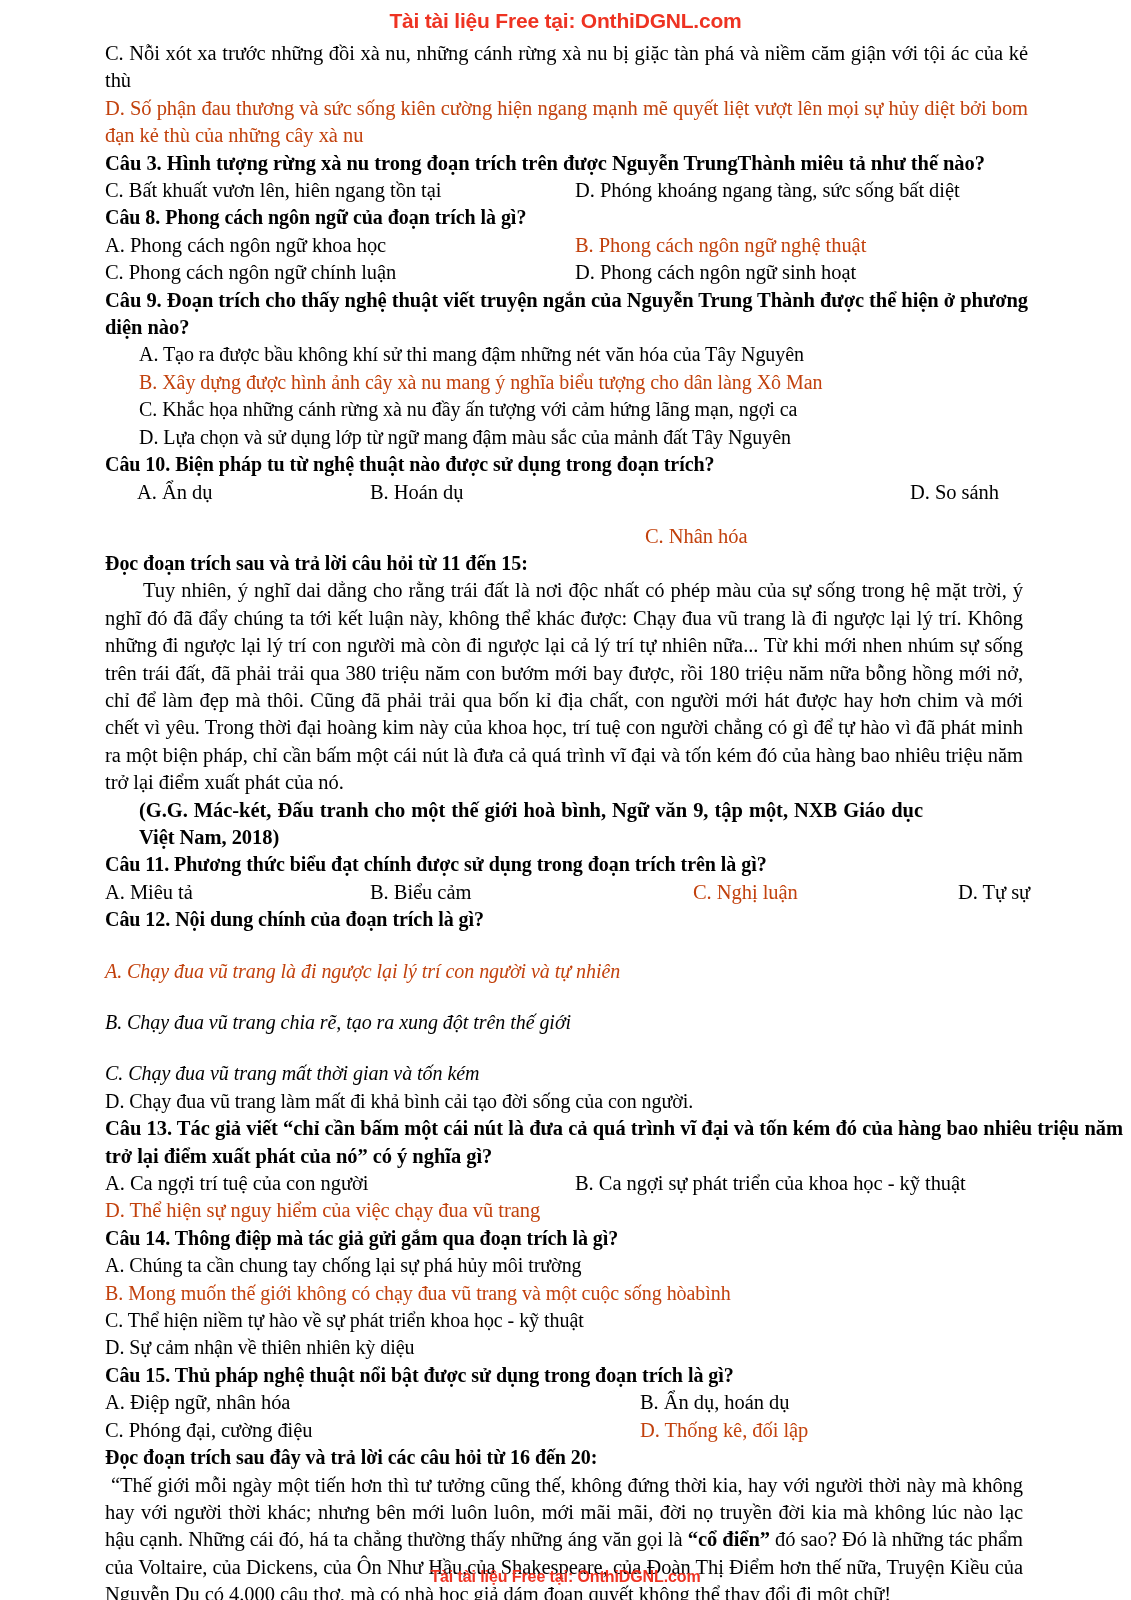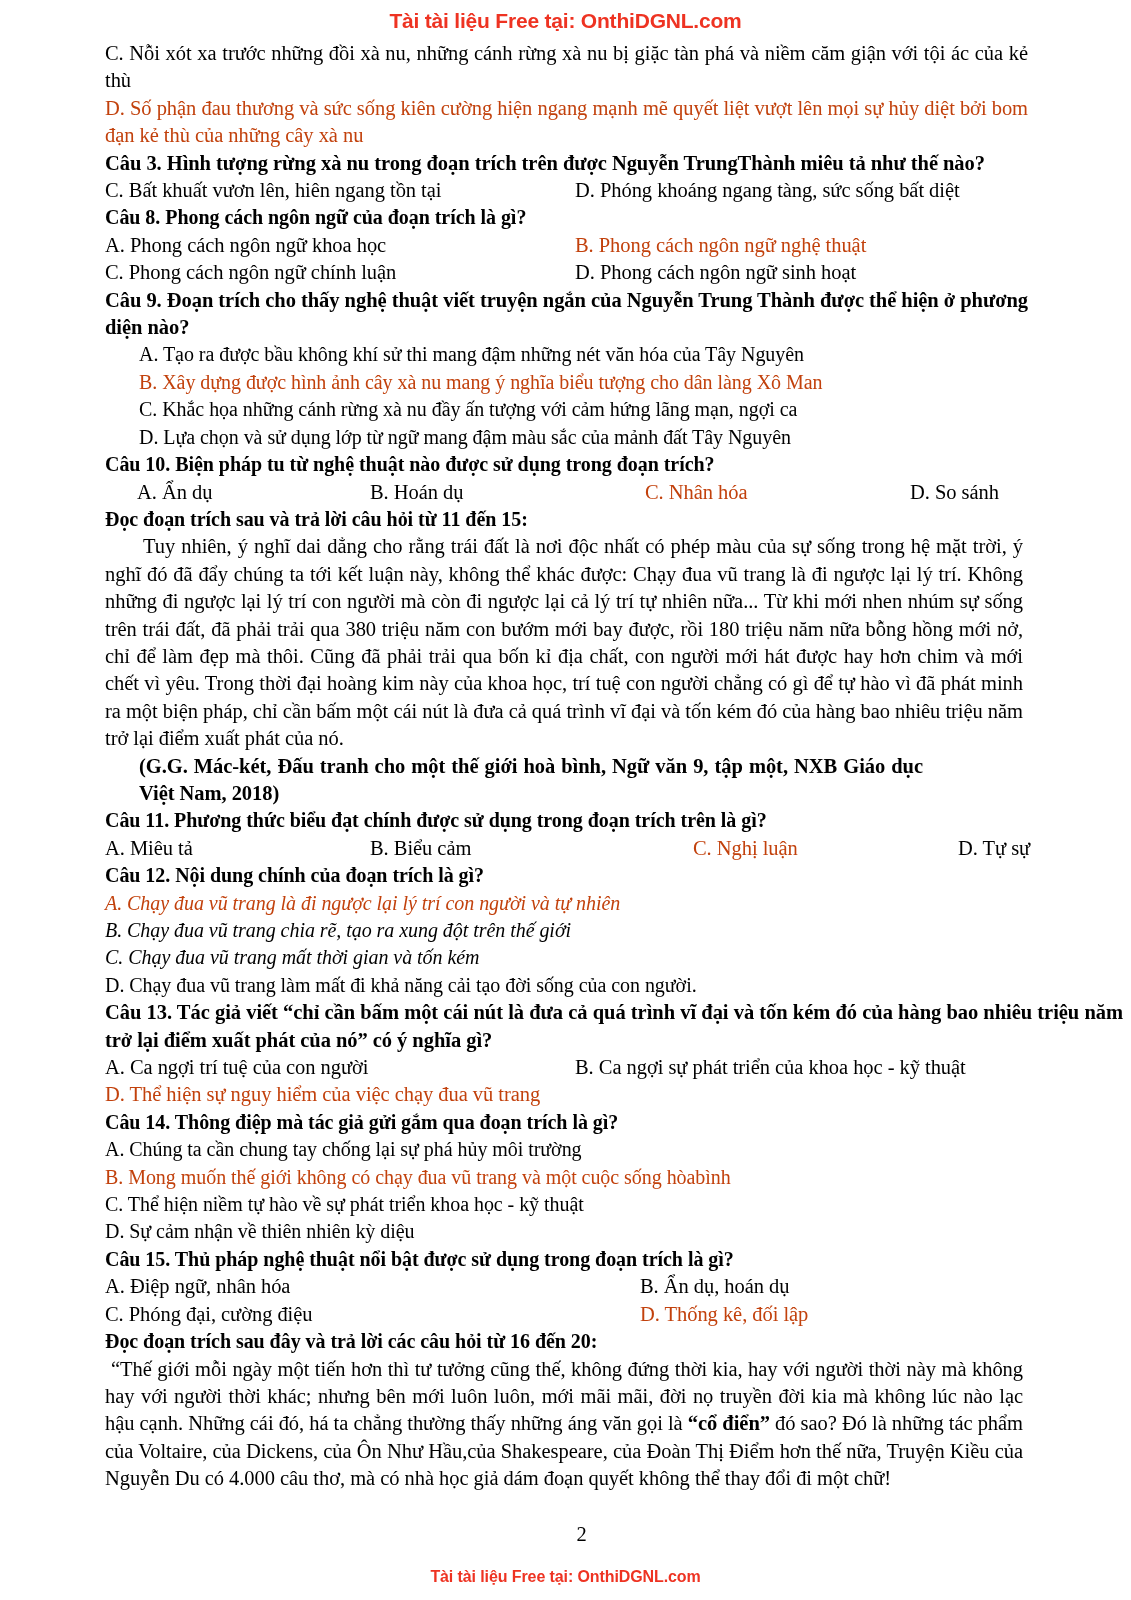--- a/index.html
+++ b/index.html
@@ -56,35 +56,35 @@
     font-size: 20.5px;
     line-height: 27.4px;
     text-align: justify;
     margin: 0;
     padding-right: 95px;
     letter-spacing: -0.05px;
   }
   .para.wide { padding-right: 100px; }
   .bold { font-weight: bold; }
   .red { color: #c2410c; }
-  .ital { font-style: italic; }
+  .ital { font-style: italic; margin-top: 24px; }
   .indent1 { padding-left: 34px; }
   .indent-src { padding-left: 34px; }
   .row {
     display: flex;
     font-size: 20.5px;
     line-height: 27.4px;
     white-space: nowrap;
     letter-spacing: -0.05px;
   }
   .c2a { width: 470px; flex: 0 0 470px; }
   .c2b { flex: 1 1 auto; }
   .c4a { width: 265px; flex: 0 0 265px; padding-left: 32px; box-sizing: border-box; }
   .c4b { width: 275px; flex: 0 0 275px; }
-  .c4c { width: 265px; flex: 0 0 265px; }
+  .c4c { width: 265px; flex: 0 0 265px; margin-top: 44px; }
   .c4d { flex: 1 1 auto; }
   .q11a { width: 265px; flex: 0 0 265px; }
   .q11b { width: 275px; flex: 0 0 275px; }
   .q11c { width: 265px; flex: 0 0 265px; margin-left: 48px; }
   .q11d { flex: 1 1 auto; }
   .q13a { width: 470px; flex: 0 0 470px; }
   .q13b { flex: 1 1 auto; }
   .q15a { width: 470px; flex: 0 0 470px; }
   .q15b { flex: 1 1 auto; padding-left: 65px; }
   .pgnum {
@@ -145,21 +145,21 @@
       <span class="q11a">A. Miêu tả</span>
       <span class="q11b">B. Biểu cảm</span>
       <span class="q11c red">C. Nghị luận</span>
       <span class="q11d">D. Tự sự</span>
     </div>
 
     <div class="ln bold">Câu 12. Nội dung chính của đoạn trích là gì?</div>
     <div class="ln red ital">A. Chạy đua vũ trang là đi ngược lại lý trí con người và tự nhiên</div>
     <div class="ln ital">B. Chạy đua vũ trang chia rẽ, tạo ra xung đột trên thế giới</div>
     <div class="ln ital">C. Chạy đua vũ trang mất thời gian và tốn kém</div>
-    <div class="ln">D. Chạy đua vũ trang làm mất đi khả năng cải tạo đời sống của con người.</div>
+    <div class="ln">D. Chạy đua vũ trang làm mất đi khả bình cải tạo đời sống của con người.</div>
 
     <div class="para bold" style="padding-right:0px;">Câu 13. Tác giả viết “chỉ cần bấm một cái nút là đưa cả quá trình vĩ đại và tốn kém đó của hàng bao nhiêu triệu năm trở lại điểm xuất phát của nó” có ý nghĩa gì?</div>
     <div class="row">
       <span class="q13a">A. Ca ngợi trí tuệ của con người</span>
       <span class="q13b">B. Ca ngợi sự phát triển của khoa học - kỹ thuật</span>
     </div>
     <div class="row">
       <span class="q13b red">D. Thể hiện sự nguy hiểm của việc chạy đua vũ trang</span>
     </div>
 

